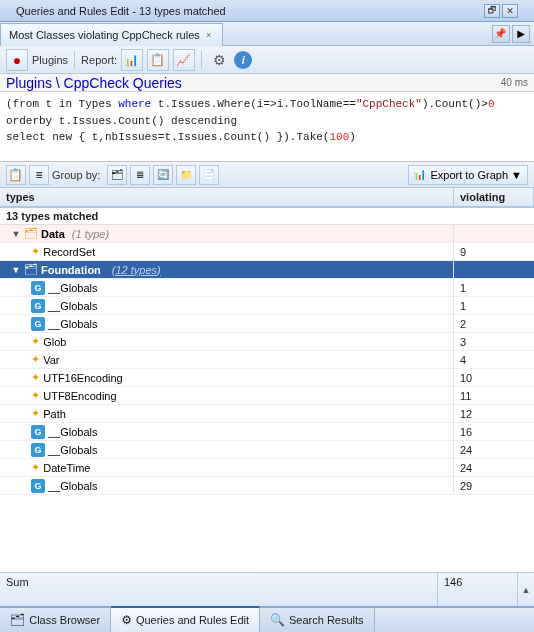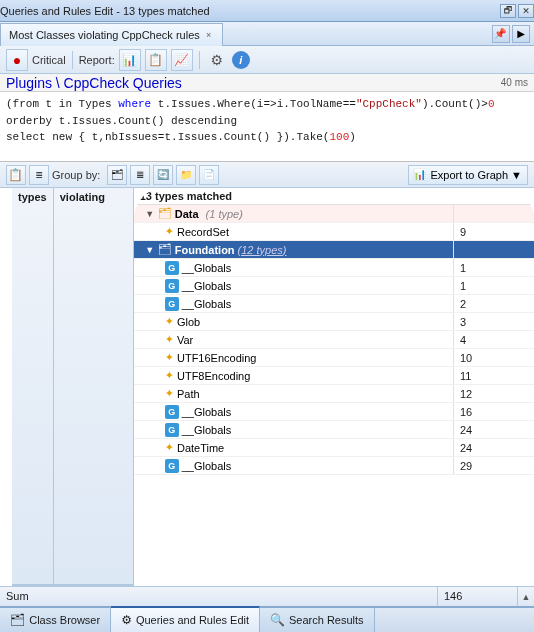--- a/index.html
+++ b/index.html
@@ -14,21 +14,21 @@
       flex-direction: column;
     }
 
     
     .title-bar {
       background: linear-gradient(to bottom, #d6e4f7, #b8d0ee);
       border-bottom: 1px solid #7a9fc4;
       display: flex;
       align-items: center;
       justify-content: space-between;
-      padding: 2px 0;
+      padding: 2px 16px;
       height: 22px;
       flex-shrink: 0;
       text-align: right;
     }
     .title-bar-text {
       font-size: 11px;
       color: #1a1a1a;
       font-weight: normal;
     }
     .title-bar-buttons {
@@ -230,41 +230,40 @@
       cursor: pointer;
       gap: 3px;
       margin-left: auto;
     }
 
     
     .data-grid {
       flex: 1;
       overflow: hidden;
       display: flex;
+      flex-direction: column;
       background: white;
-      padding-left: 12px;
     }
     .grid-header {
       display: grid;
       grid-template-columns: 1fr 80px;
       background: linear-gradient(to bottom, #f0f4fa, #dde8f5);
       border-bottom: 2px solid #b0c8e0;
       flex-shrink: 0;
     }
     .grid-header-cell {
       padding: 3px 6px;
       font-size: 11px;
       font-weight: bold;
       color: #1a1a1a;
       border-right: 1px solid #b0c8e0;
     }
     .grid-body {
       flex: 1;
       overflow-y: auto;
-      border-radius: 30px;
     }
     .matched-count {
       padding: 2px 6px;
       font-size: 11px;
       font-weight: bold;
       color: #1a1a1a;
       background: white;
       border-bottom: 1px solid #e0e0e0;
     }
 
@@ -338,21 +337,21 @@
       font-size: 11px;
       flex-shrink: 0;
     }
 
     
     .sum-bar {
       background: linear-gradient(to bottom, #f0f4fa, #dde8f5);
       border-top: 1px solid #b0c8e0;
       display: grid;
       grid-template-columns: 1fr 80px 16px;
-      height: 20px;
+      height: 34px;
       flex-shrink: 0;
     }
     .sum-label {
       padding: 3px 6px;
       font-size: 11px;
       color: #1a1a1a;
       border-right: 1px solid #b0c8e0;
     }
     .sum-value {
       padding: 3px 6px;
@@ -415,21 +414,21 @@
     <span class="tab-close">×</span>
   </div>
   <div class="tab-actions">
     <div class="tab-action-btn">📌</div>
     <div class="tab-action-btn">▶</div>
   </div>
 </div>
 
 <div class="toolbar">
   <div class="toolbar-btn" style="color:#cc0000; font-size:14px;">●</div>
-  <span style="font-size:11px; color:#333;">Critical</span>
+  <span style="font-size:11px; color:#333;">Plugins</span>
   <div class="toolbar-separator"></div>
   <span style="font-size:11px; color:#333;">Report:</span>
   <div class="toolbar-btn" style="font-size:12px;">📊</div>
   <div class="toolbar-btn" style="font-size:12px;">📋</div>
   <div class="toolbar-btn" style="font-size:12px;">📈</div>
   <div class="toolbar-separator"></div>
   <div class="gear-icon-btn">⚙</div>
   <div class="info-icon">i</div>
 </div>
 
@@ -493,21 +492,21 @@
       </div>
       <div class="tree-cell-value">9</div>
     </div>
 
     <div class="tree-row selected">
       <div class="tree-cell" style="color:white;">
         <span class="tree-indent" style="width:4px;"></span>
         <span class="tree-toggle" style="color:white;">▼</span>
         <span style="color:white;">🗂</span>
         <span style="font-weight:bold; color:white;">Foundation</span>
-        <span style="color:#cce; font-style:italic; margin-left:0;text-decoration:underline;">(12 types)</span>
+        <span style="color:#cce; font-style:italic; margin-left:8px;text-decoration:underline;">(12 types)</span>
       </div>
       <div class="tree-cell-value" style="color:white;"></div>
     </div>
 
     <div class="tree-row">
       <div class="tree-cell">
         <span class="tree-indent" style="width:24px;"></span>
         <span class="icon-g">G</span>
         <span>__Globals</span>
       </div>

